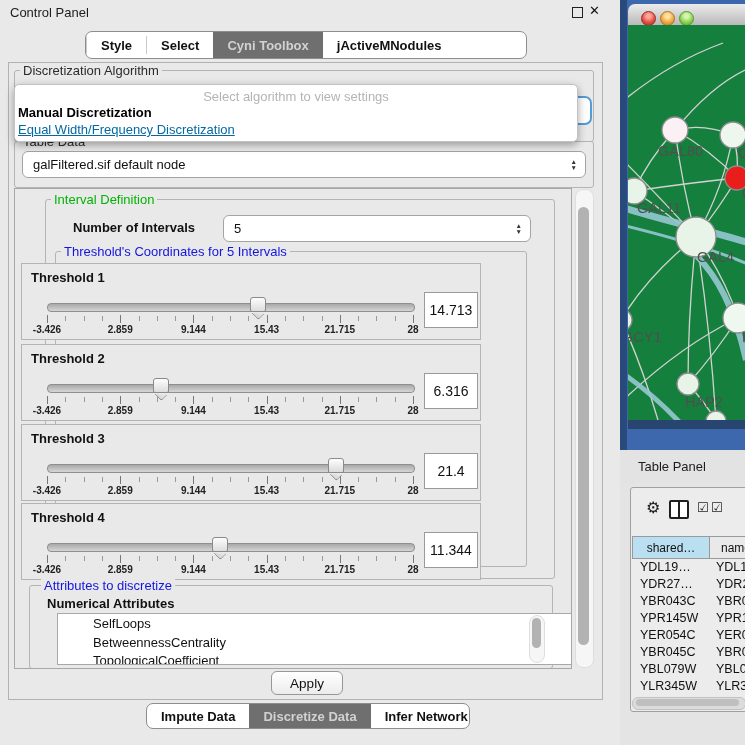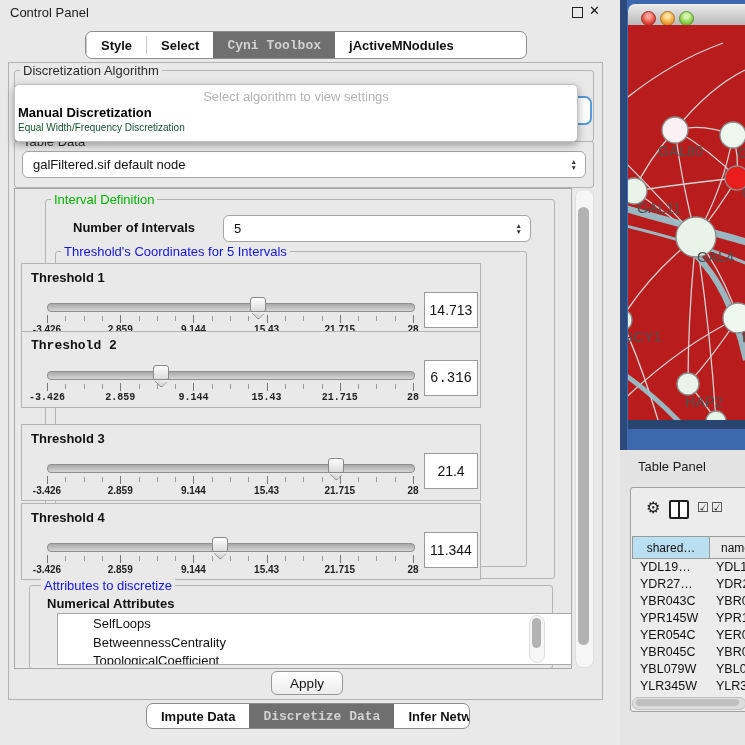--- a/index.html
+++ b/index.html
@@ -11,21 +11,21 @@
   
   .cp-title{left:10px;top:5px;font-size:13px;color:#1c1c1c;}
   .float-btn{left:572px;top:7px;width:9px;height:9px;border:1.5px solid #222;background:#e9e9e9;}
   .close-btn{left:589px;top:3px;font-size:13px;font-weight:bold;color:#111;}
 
   
   .tabbar{background:#fff;border:1px solid #8d8d8d;border-radius:7px;display:flex;align-items:stretch;overflow:hidden;}
   .tabbar .tab{display:flex;align-items:center;justify-content:center;font-size:13px;font-weight:bold;color:#111;
                padding:0 14px;white-space:nowrap;}
   .tabbar .sep{width:1px;background:#c9c9c9;margin:4px 0;}
-  .tabbar .tab.sel{background:#6f6f6f;color:#d2d2d2;font-family:Liberation Mono, monospace;}
+  .tabbar .tab.sel{background:#6f6f6f;color:#d2d2d2;}
   #top-tabs{left:85px;top:31px;height:26px;width:440px;}
   #bottom-tabs{left:146px;top:703px;height:24px;width:322px;}
 
   
   #main-box{left:8px;top:62px;width:593px;height:636px;border:1px solid #b2b2b2;background:#e9e9e9;}
 
   .group{position:absolute;border:1px solid #b4b4b4;border-radius:3px;}
   .group-title{position:absolute;font-size:13px;background:#e9e9e9;padding:0 3px;white-space:nowrap;}
   .t-dark{color:#2b2b2b;}
   .t-green{color:#00b400;}
@@ -36,21 +36,21 @@
          display:flex;align-items:center;padding-left:10px;}
   .stepper{position:absolute;right:8px;top:50%;transform:translateY(-50%);display:flex;flex-direction:column;
            line-height:6px;font-size:6.5px;color:#333;}
   .combo-focus{position:absolute;background:#fff;border:2px solid #569ad6;border-radius:7px;}
 
   
   #algo-popup{left:14px;top:84px;width:562px;height:56px;background:#fff;border:1px solid #c2c2c2;border-radius:5px;
               box-shadow:0 3px 9px rgba(0,0,0,.35);z-index:5;}
   #algo-popup .hint{position:absolute;left:0;right:0;top:4px;text-align:center;font-size:13px;color:#b4b4b4;}
   #algo-popup .opt1{position:absolute;left:3px;top:20px;font-size:13px;font-weight:bold;color:#000;}
-  #algo-popup .opt2{position:absolute;left:3px;top:37px;font-size:10px;color:#14532d;}
+  #algo-popup .opt2{position:absolute;left:3px;top:37px;font-size:13px;color:#0369a1;text-decoration:underline;}
 
   
   #viewport{left:14px;top:188px;width:556px;height:479px;border:1px solid #a8a8a8;background:#e9e9e9;overflow:hidden;}
   .vscroll{position:absolute;background:#f6f6f6;border:1px solid #dedede;border-radius:8px;}
   .vthumb{position:absolute;background:#b2b2b2;border-radius:7px;}
 
   
   .th-row{position:absolute;left:6px;width:458px;height:75px;border:1px solid #b4b4b4;background:#e9e9e9;}
   .th-label{position:absolute;left:9px;top:6px;font-size:13px;font-weight:bold;color:#111;}
   .track{position:absolute;left:25px;top:39px;width:366px;height:7px;border:1px solid #8f8f8f;border-radius:4px;
@@ -78,21 +78,21 @@
 
   
   #net-frame{left:620px;top:0;width:125px;height:450px;background:#3e68ae;}
   #net-frame .inner-shadow{position:absolute;left:0;top:0;width:7px;height:100%;background:#2b4a7c;}
   #net-titlebar{left:628px;top:4px;width:117px;height:21px;background:linear-gradient(#ececec,#b9b9b9);
                 border-top-left-radius:7px;border-bottom:1px solid #8f8f8f;}
   .light{position:absolute;top:7px;width:13px;height:13px;border-radius:50%;}
   .light.red{left:13px;background:radial-gradient(circle at 50% 32%,#ffa49b 0 18%,#e04b40 60%,#b52d22);border:.5px solid #9a2a20;}
   .light.yellow{left:32px;background:radial-gradient(circle at 50% 32%,#ffe2a0 0 18%,#eda33c 60%,#c07c1e);border:.5px solid #a97722;}
   .light.green{left:51px;background:radial-gradient(circle at 50% 32%,#d6f5b0 0 18%,#85d148 60%,#5d9e2e);border:.5px solid #5c9633;}
-  #net-canvas{left:628px;top:25px;width:117px;height:395px;background:#b91c1c;overflow:hidden;}
+  #net-canvas{left:628px;top:25px;width:117px;height:395px;background:#15803d;overflow:hidden;}
   #net-darkband{left:628px;top:420px;width:117px;height:9px;background:#27456f;}
 
   
   #tp-header{left:620px;top:450px;width:125px;height:33px;background:#e3e3e3;border-bottom:1px solid #c6c6c6;}
   #tp-header span{position:absolute;left:18px;top:9px;font-size:13px;color:#1c1c1c;}
   #tp-area{left:620px;top:483px;width:125px;height:262px;background:#e4e4e4;}
   #tp-box{left:630px;top:487px;width:130px;height:223px;background:#ececec;border:1px solid #a0a0a0;border-radius:3px;}
   .tp-icon{position:absolute;color:#1e1e1e;}
   #gear-ic{left:646px;top:498px;font-size:16px;}
   #cols-ic{left:669px;top:500px;width:16px;height:15px;border:2px solid #1e1e1e;border-radius:2px;background:#fff;}
@@ -207,21 +207,21 @@
         <span style="left:0;">-3.426</span>
           <span style="left:20%;">2.859</span>
           <span style="left:40%;">9.144</span>
           <span style="left:60%;">15.43</span>
           <span style="left:80%;">21.715</span>
           <span style="left:100%;">28</span>
       </div>
       <div class="val-box">14.713</div>
     </div>
 
-    <div class="th-row" style="top:142px;font-family:Liberation Mono, monospace;">
+    <div class="th-row" style="top:155px;">
       <div class="th-label">Threshold 2</div>
       <div class="track"></div>
       <div class="knob" style="left:131px;"></div>
       <div class="ticks">
         <i style="left:0;"></i>
           <i style="left:20%;"></i>
           <i style="left:40%;"></i>
           <i style="left:60%;"></i>
           <i style="left:80%;"></i>
           <i style="left:100%;"></i>

